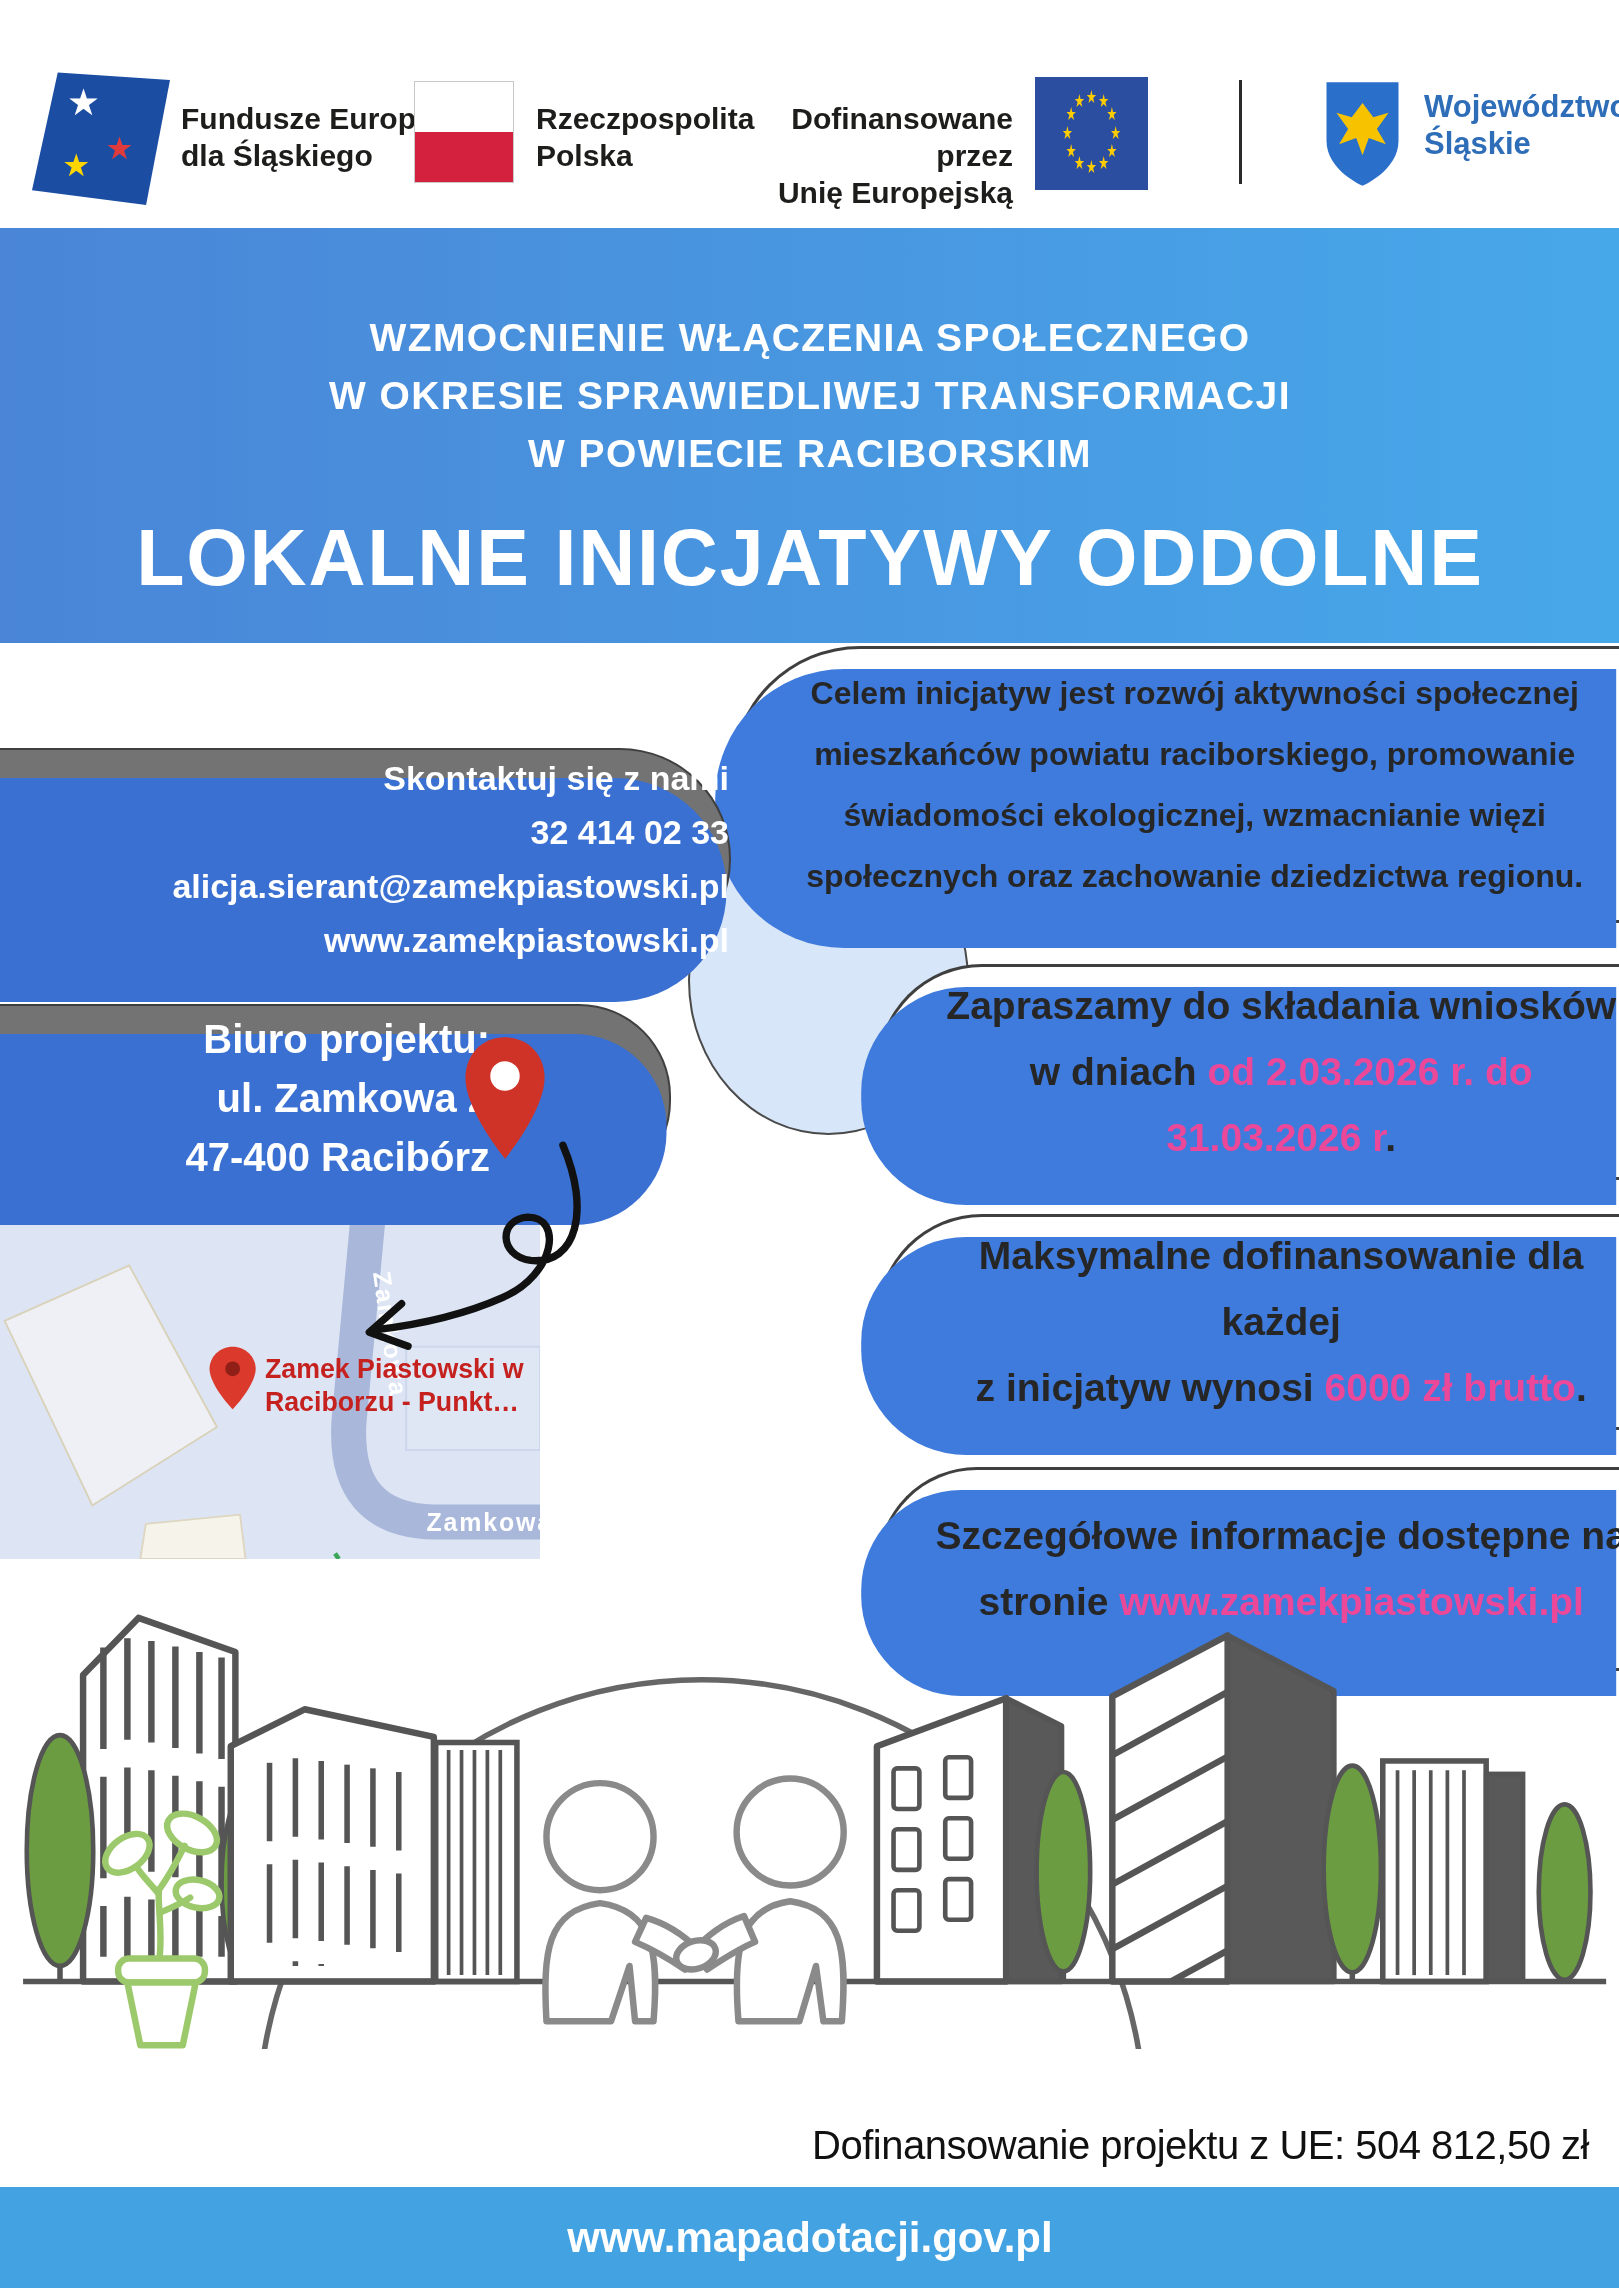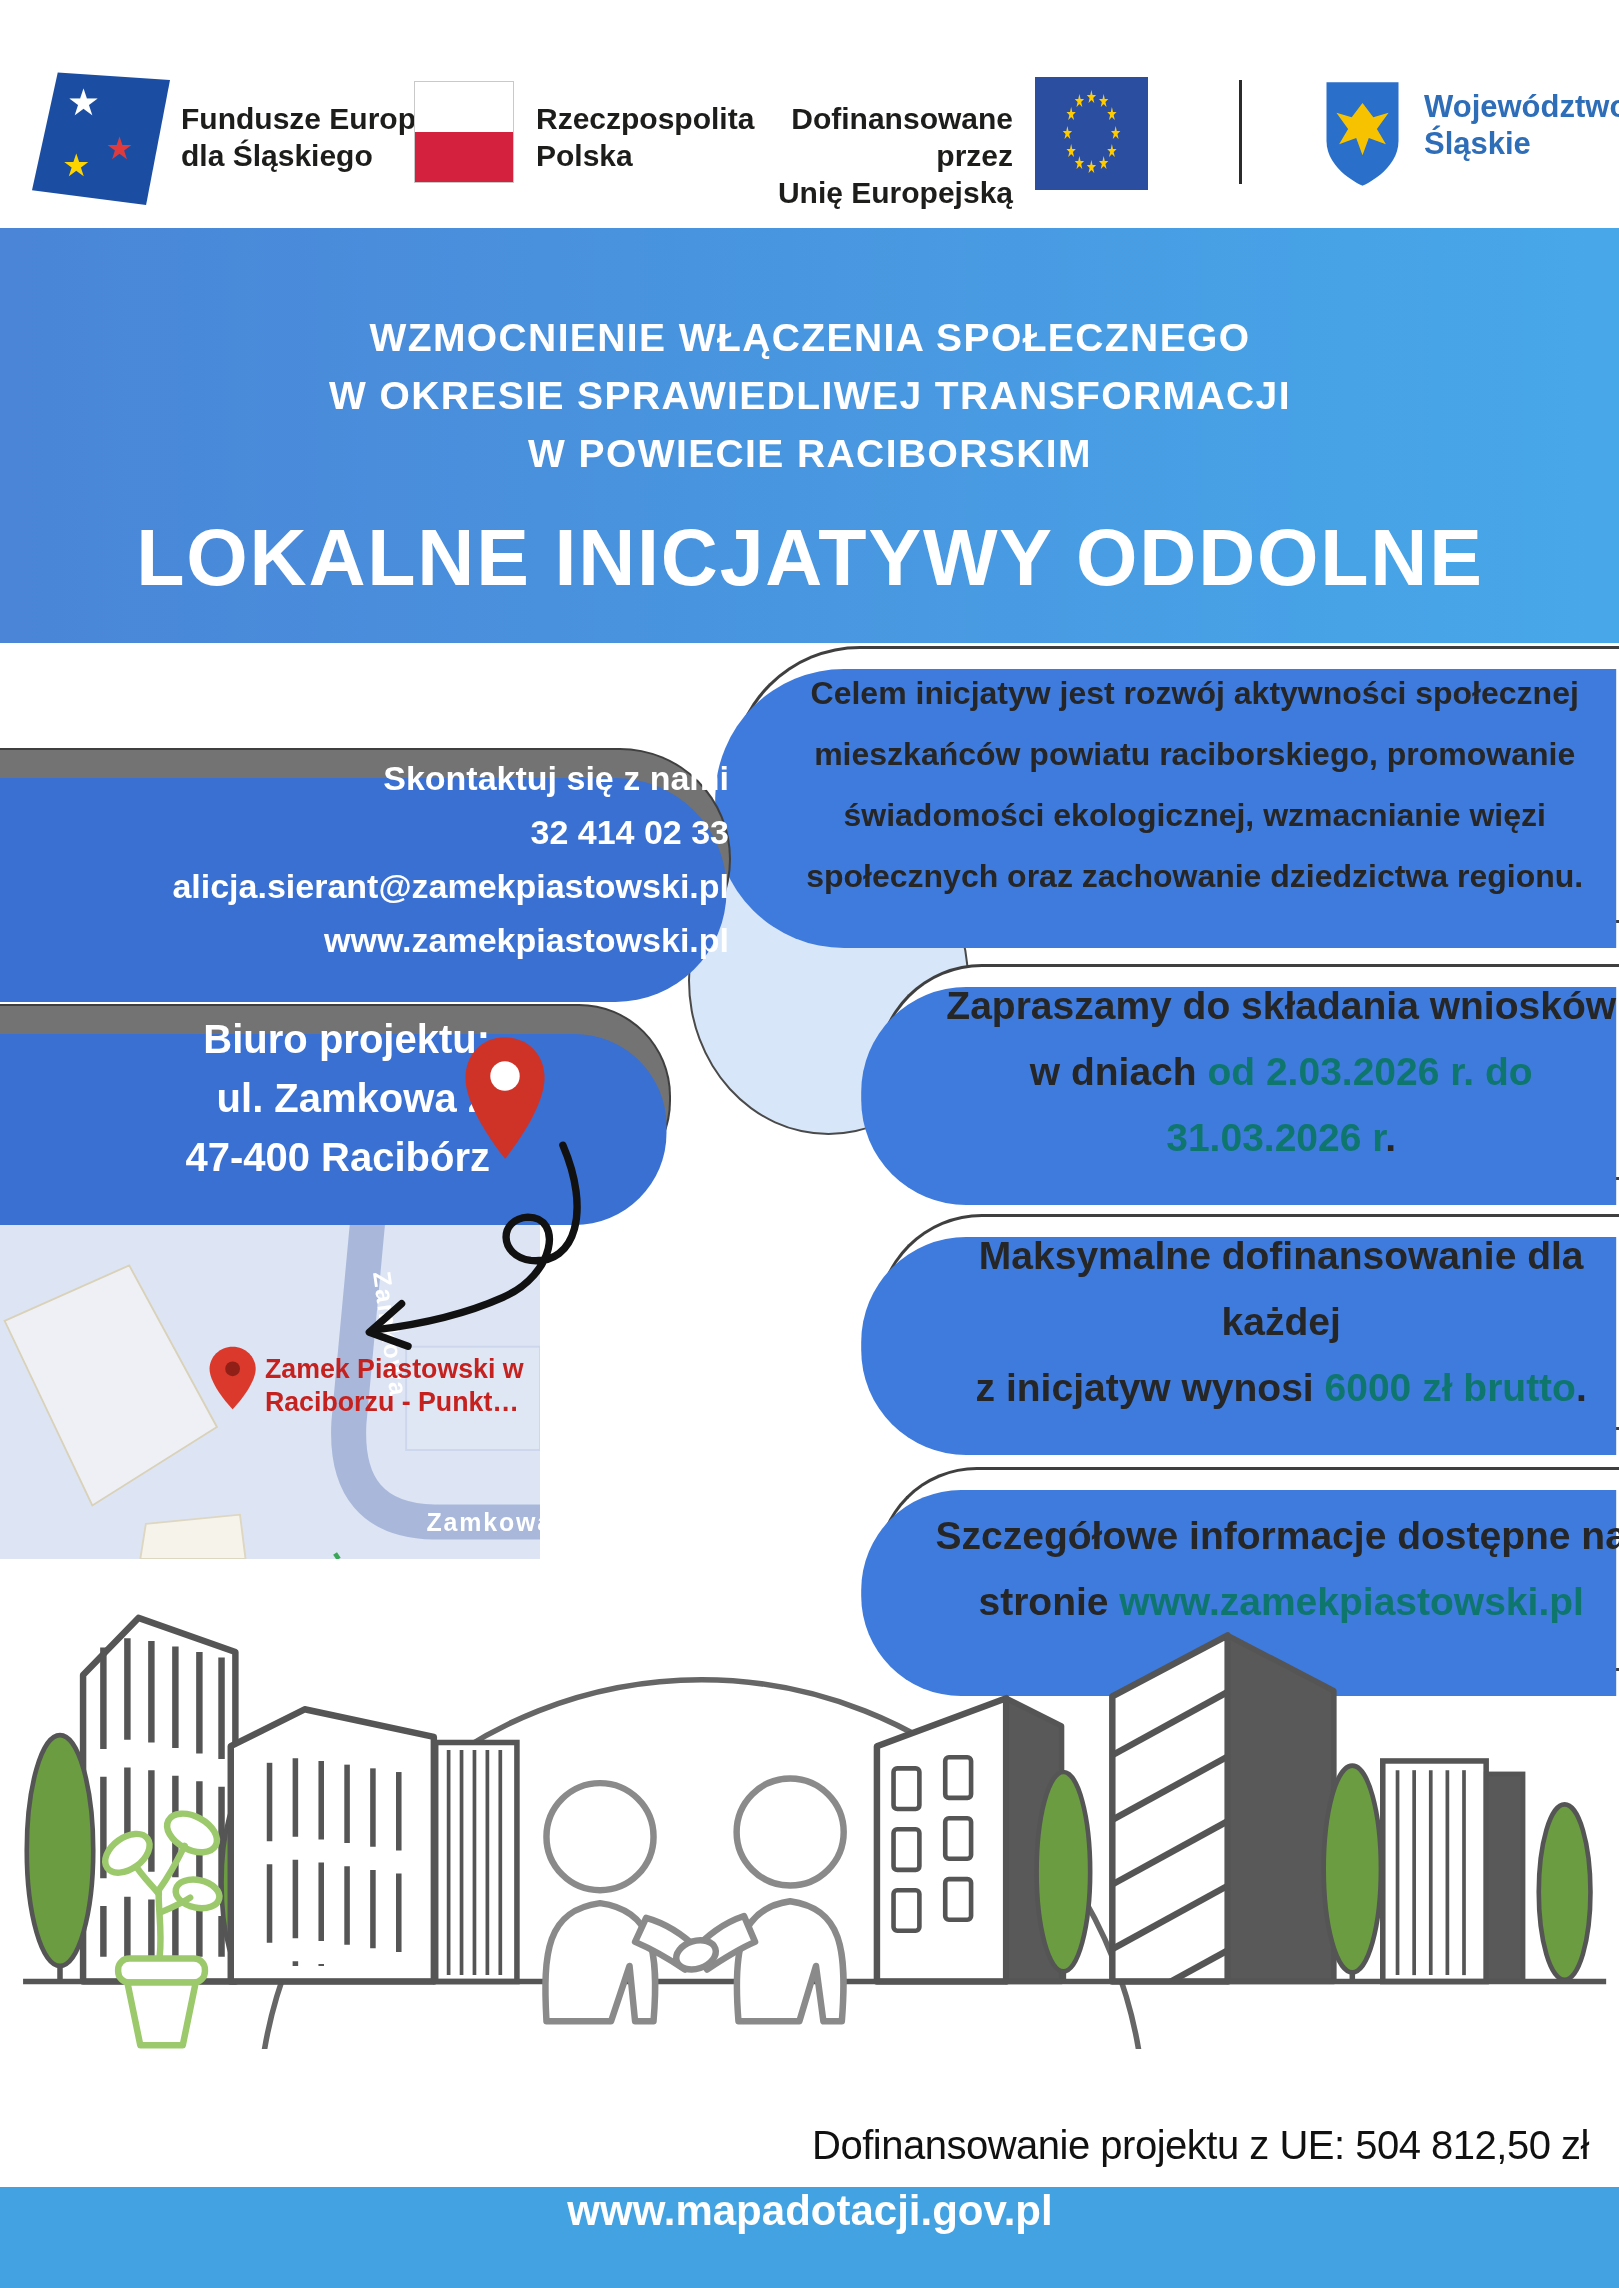--- a/index.html
+++ b/index.html
@@ -35,33 +35,33 @@
     background:#3e7bdd;border-radius:inherit;z-index:-1;
   }
   .bubble-blue{
     position:absolute;background:#737373;border:2.8px solid #3f3f3f;border-left:none;
     z-index:3;color:#fff;font-weight:bold;text-align:right;
   }
   .bubble-blue::after{
     content:"";position:absolute;inset:-2.8px;transform:translate(-5.5px,31px);
     background:#3a70d2;border-radius:inherit;z-index:-1;
   }
-  .hl{color:#0f766e;margin-top:32px;}
+  .hl{color:#ec4899;margin-top:32px;}
   .decor-ellipse{
     position:absolute;left:688px;top:826px;width:277px;height:305px;border-radius:50%;
     background:#d7e6f8;border:2.8px solid #4a4a4a;z-index:1;
   }
 
   
   .map{position:absolute;left:0;top:1210px;width:540px;height:349px;z-index:2;}
 
   
   .footer{
     position:absolute;left:0;top:2187px;width:1620px;height:102px;background:#42a2e2;
-    display:flex;align-items:flex-start;justify-content:center;
+    display:flex;align-items:center;justify-content:center;
     color:#fff;font-weight:bold;font-size:42px;z-index:6;
   }
   .financing{
     position:absolute;left:790px;top:2123px;width:821px;text-align:center;
     font-weight:normal;font-size:40px;color:#111;letter-spacing:-0.5px;z-index:6;
   }
   .illustration{position:absolute;left:0;top:1532px;width:1620px;height:517px;z-index:5;}
   .arrow-svg{position:absolute;left:314px;top:1108px;width:295px;height:268px;z-index:4;}
   .pin-svg{position:absolute;left:454px;top:1030px;width:102px;height:138px;z-index:4;}
 </style>

